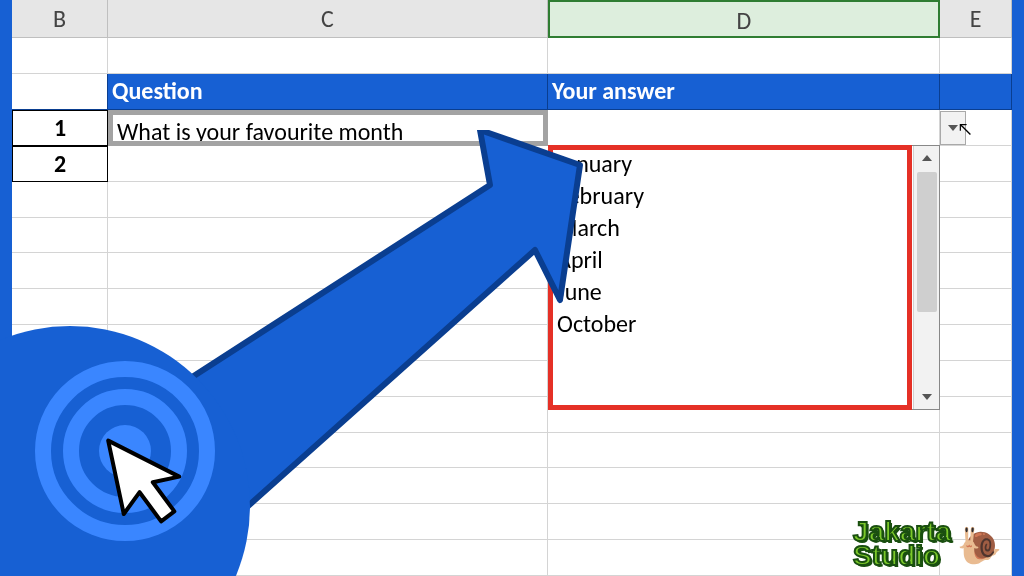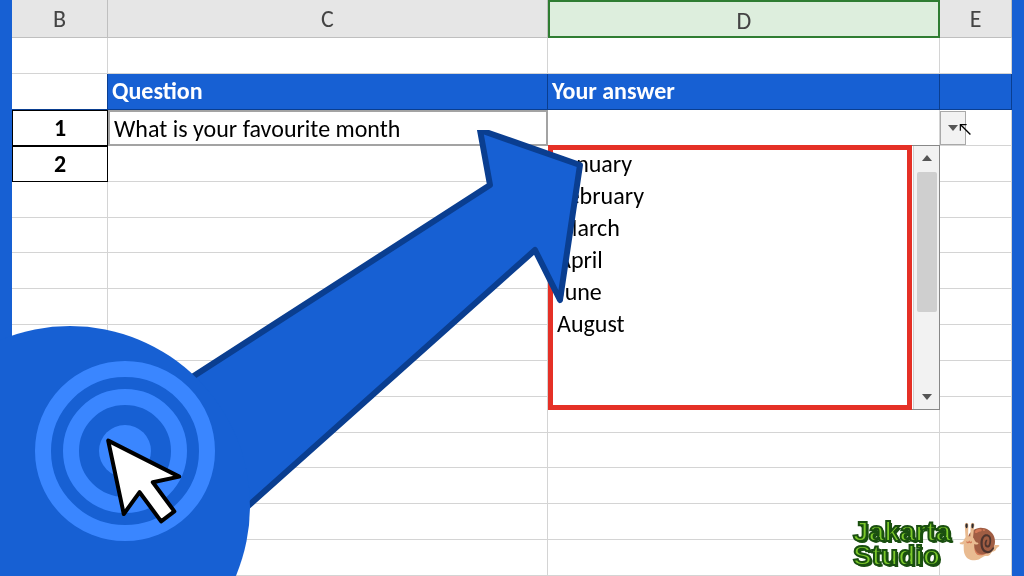--- a/index.html
+++ b/index.html
@@ -69,21 +69,21 @@
   .row .e { flex: 1; }
   .thdr > div {
     background: #1760d3;
     color: #fff;
     font-weight: bold;
     border-right: 1px solid #0a3e90;
     border-bottom: 1px solid #0a3e90;
   }
   .thdr .b { background: #fff; }
   .dataRow .b { font-weight: bold; border: 1px solid #000; }
-  .dataRow .c { border: 2px solid #a3a3a3; }
+  .dataRow .c { border: 5px solid #a3a3a3; }
   .dataRow .d { }
   
   .dd-btn {
     position: absolute;
     left: 940px; top: 111px;
     width: 26px; height: 34px;
     background: #f2f2f2;
     border: 1px solid #a9a9a9;
     z-index: 4;
     display: flex; align-items: center; justify-content: center;
@@ -181,21 +181,21 @@
     text-shadow: -2px -2px 0 #000, 2px -2px 0 #000, -2px 2px 0 #000, 2px 2px 0 #000;
     transform: rotate(-12deg);
     pointer-events: none;
   }
   
   .logo {
     position: absolute;
     right: 22px; bottom: 8px;
     z-index: 10;
     display: flex;
-    align-items: flex-start;
+    align-items: flex-end;
     gap: 6px;
     pointer-events: none;
   }
   .logo-text {
     font-family: "Comic Sans MS", "Arial Rounded MT Bold", Arial, sans-serif;
     font-weight: 900;
     font-size: 28px;
     line-height: 0.85;
     color: #7cc92a;
     -webkit-text-stroke: 2px #1a4f10;
@@ -311,21 +311,21 @@
 <div class="dd-btn"></div>
 <div class="dd-cursor">↖</div>
 
 <div class="dd-list">
   <div class="dd-items">
     <div>January</div>
     <div>February</div>
     <div>March</div>
     <div>April</div>
     <div>June</div>
-    <div>August</div>
+    <div>October</div>
   </div>
   <div class="dd-sb">
     <div class="arr up"></div>
     <div class="thumb"></div>
     <div class="arr down"></div>
   </div>
 </div>
 <div class="redbox"></div>
 
 <svg class="big-arrow" viewBox="0 0 540 420">

